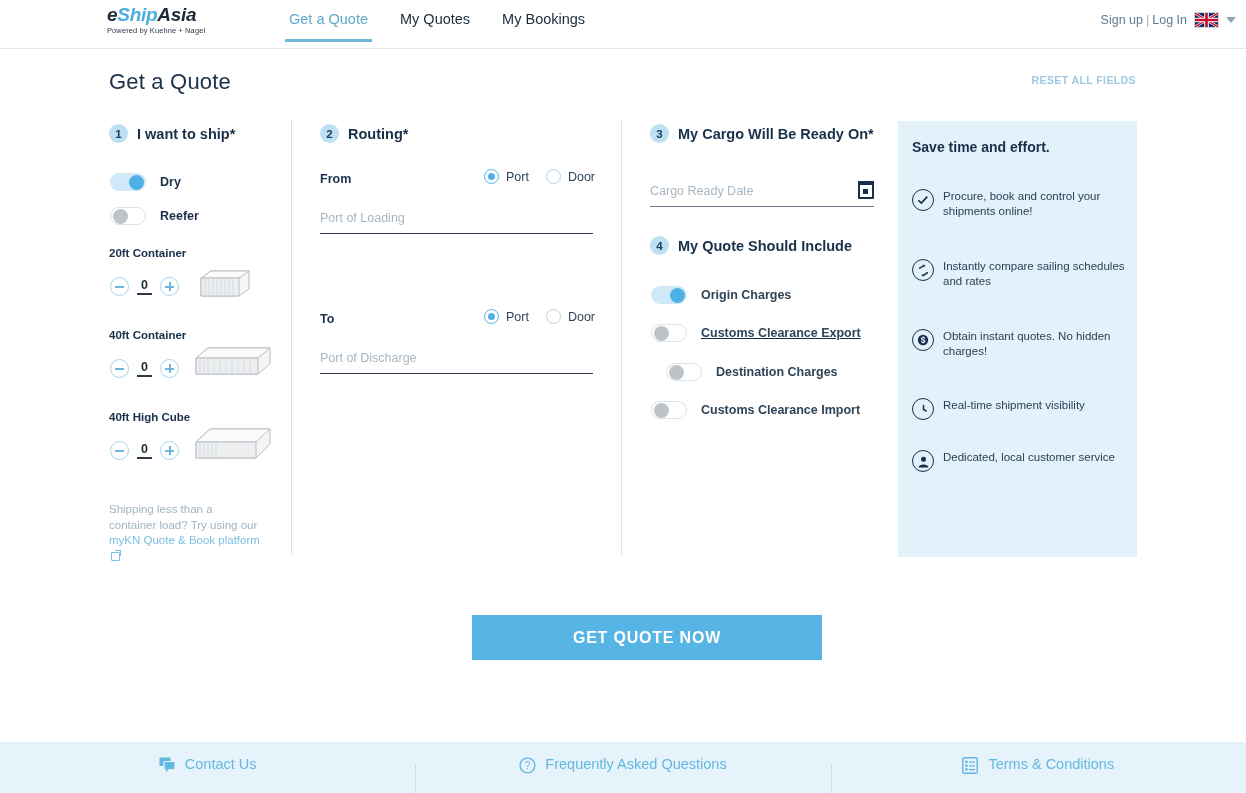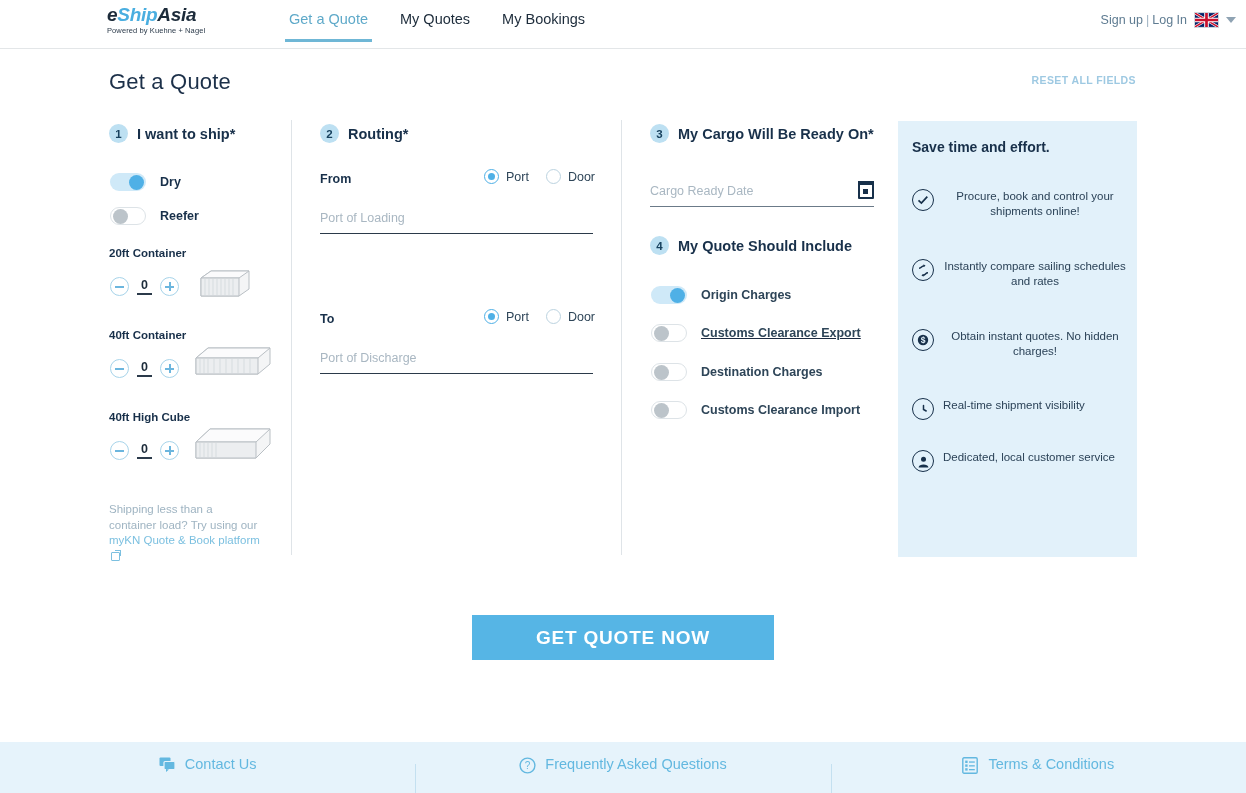--- a/index.html
+++ b/index.html
@@ -86,29 +86,29 @@
   .ph{ font-size:12.5px; color:#a9b7c2; }
 
   
   .calico{ width:16px;height:16px;border:2px solid #17304a;border-radius:1px;position:relative;}
   .calico::before{content:"";position:absolute;left:-2px;top:-4px;width:16px;height:3px;background:#17304a;}
   .calico::after{content:"";position:absolute;left:3px;top:4px;width:5px;height:5px;background:#17304a;}
 
   
   .panel{ position:absolute; left:898px; top:121px; width:239px; height:436px; background:#e2f1fa;}
   .panel-title{ position:absolute; left:14px; top:18px; font-size:14px; font-weight:bold; color:#18304a;}
-  .benefit{ position:absolute; display:flex; gap:9px; align-items:flex-start; width:215px;text-align:center;}
+  .benefit{ position:absolute; display:flex; gap:9px; align-items:flex-start; width:215px;}
   .bico{ width:22px;height:22px;border-radius:50%;border:1.6px solid #17304a;flex:0 0 auto;position:relative;display:flex;align-items:center;justify-content:center;color:#17304a;font-size:11px;font-weight:bold;}
   .btext{ font-size:11.5px; line-height:15px; color:#2b4257;}
 
   
   .cta{
-    position:absolute; left:472px; top:615px; width:302px; height:45px;
+    position:absolute; left:472px; top:615px; width:350px; height:45px;
     background:#56b5e5; color:#ffffff; border:none;
-    font-size:19px; font-weight:bold; letter-spacing:0.8px;
+    font-size:16px; font-weight:bold; letter-spacing:0.8px;
     font-family:"Liberation Sans", sans-serif; cursor:pointer;
   }
 
   
   .footer{ position:absolute; left:0; top:742px; width:1246px; height:51px; background:#e6f3fb; }
   .fcols{ display:flex; height:44px; align-items:center; }
   .fcol{ flex:1; display:flex; align-items:center; justify-content:center; gap:9px; font-size:14.5px; color:#63b8e0; cursor:pointer; position:relative;}
   .fcol + .fcol::before{ content:""; position:absolute; left:0; top:8px; height:36px; width:1px; background:#c4e0f0;}
   .ficon{ width:17px;height:15px;position:relative;flex:0 0 auto;}
   svg{ display:block; }
@@ -298,21 +298,21 @@
       <span class="knob"></span>
     </span>
   <span class="tlabel light">Origin Charges</span>
 </div>
 <div class="trow" style="position:absolute;left:651px;top:324px;text-decoration:underline;">
   <span class="toggle off">
       <span class="knob"></span>
     </span>
   <span class="tlabel light">Customs Clearance Export</span>
 </div>
-<div class="trow" style="position:absolute;left:651px;top:363px;justify-content:space-between;">
+<div class="trow" style="position:absolute;left:666px;top:363px;justify-content:space-between;">
   <span class="toggle off">
       <span class="knob"></span>
     </span>
   <span class="tlabel light">Destination Charges</span>
 </div>
 <div class="trow" style="position:absolute;left:651px;top:401px;">
   <span class="toggle off">
       <span class="knob"></span>
     </span>
   <span class="tlabel light">Customs Clearance Import</span>

